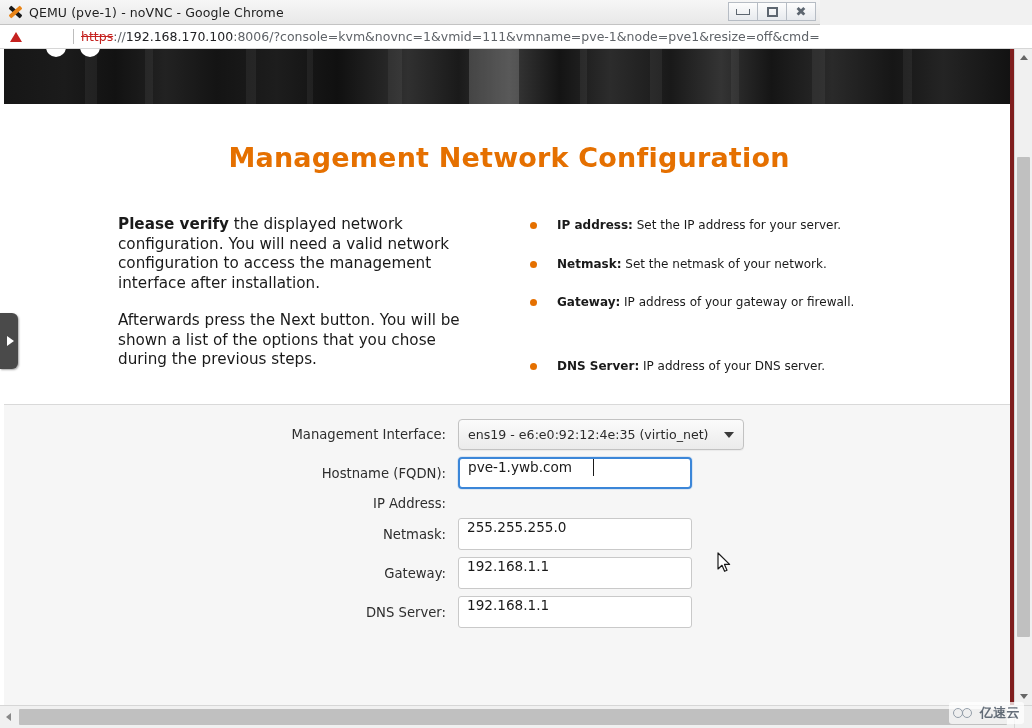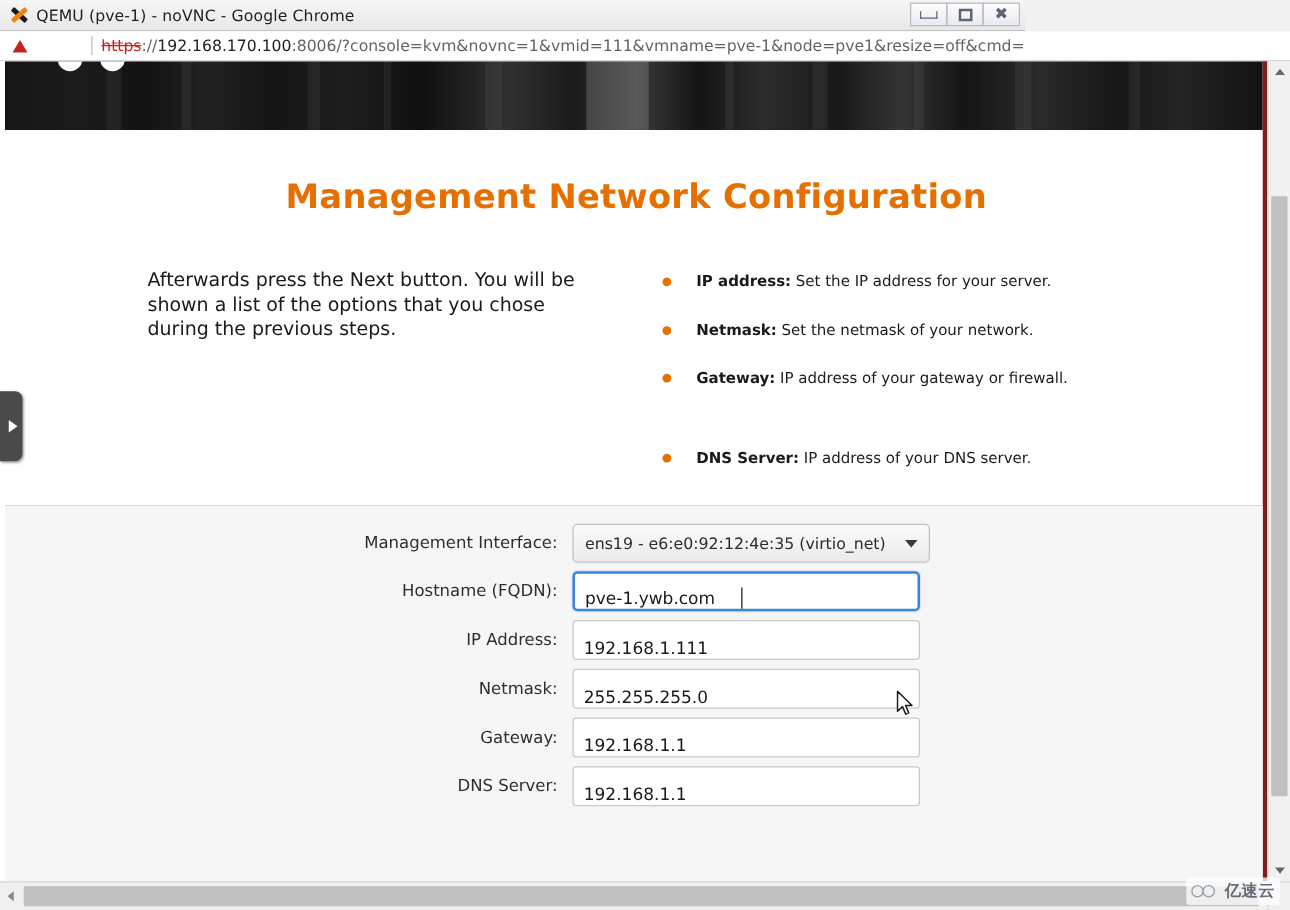--- a/index.html
+++ b/index.html
@@ -238,25 +238,25 @@
     border-right: 5px solid transparent;
     border-top: 6px solid #3a3a3a;
     margin-left: 6px;
   }
 
   .tinput {
     height: 32px;
     border: 1px solid #c9c9c9;
     border-radius: 3px;
     background: #ffffff;
-    display: flex; align-items: flex-end;
+    display: flex; align-items: flex-start;
     padding: 0 8px;
     font-size: 13.6px;
     color: #1a1a1a;
-    width: 278px;
+    width: 234px;
     position: relative;
     gap: 20px;
   }
   .tinput.focused {
     border: 2px solid #3b86d8;
     border-radius: 4px;
     box-shadow: 0 0 0 1px rgba(59,134,216,.15);
   }
   .caret-bar {
     display: inline-block;
@@ -407,20 +407,21 @@
       <div class="rack" style="left:89%;width:0.9%"></div>
       <div class="logo-part" style="left:42px"></div>
       <div class="logo-part" style="left:76px"></div>
     </div>
 
     <div class="inst">
       <div class="inst-title">Management Network Configuration</div>
 
       <div class="inst-body">
         <div class="col-left">
+          <p><b>Please verify</b><span> the displayed network configuration. You will need a valid network configuration to access the management interface after installation.</span></p>
           <p><span>Afterwards press the Next button. You will be shown a list of the options that you chose during the previous steps.</span></p>
         </div>
         <div class="col-right">
           <div class="bullet-row">
             <div class="bdot"></div>
             <div><b>IP address:</b><span> Set the IP address for your server.</span></div>
           </div>
           <div class="bullet-row">
             <div class="bdot"></div>
             <div><b>Netmask:</b><span> Set the netmask of your network.</span></div>
@@ -455,25 +456,20 @@
           <div class="fctl">
             <div class="tinput focused">
               <span>pve-1.ywb.com</span>
               <span class="caret-bar"></span>
             </div>
           </div>
         </div>
 
         <div class="frow">
           <div class="flabel">IP Address:</div>
-          <div class="fctl">
-            <div class="tinput">
-              <span>192.168.1.111</span>
-            </div>
-          </div>
         </div>
 
         <div class="frow">
           <div class="flabel">Netmask:</div>
           <div class="fctl">
             <div class="tinput">
               <span>255.255.255.0</span>
             </div>
           </div>
         </div>

